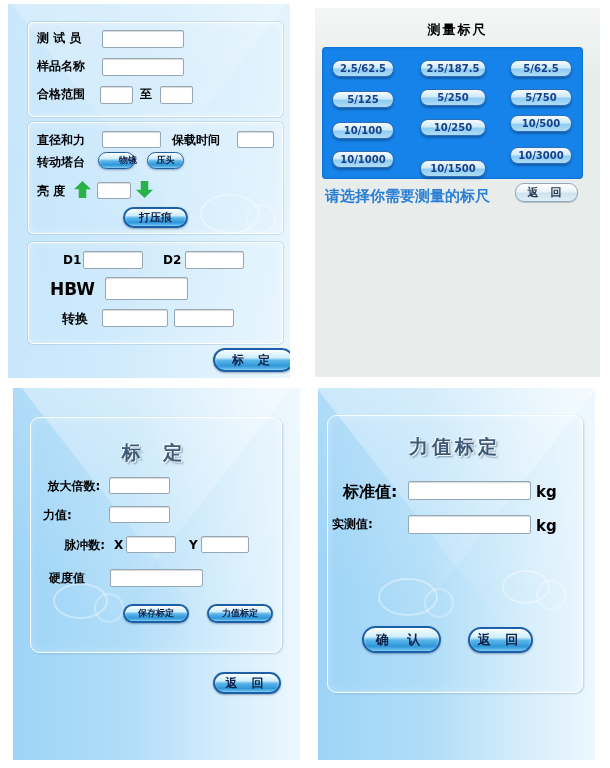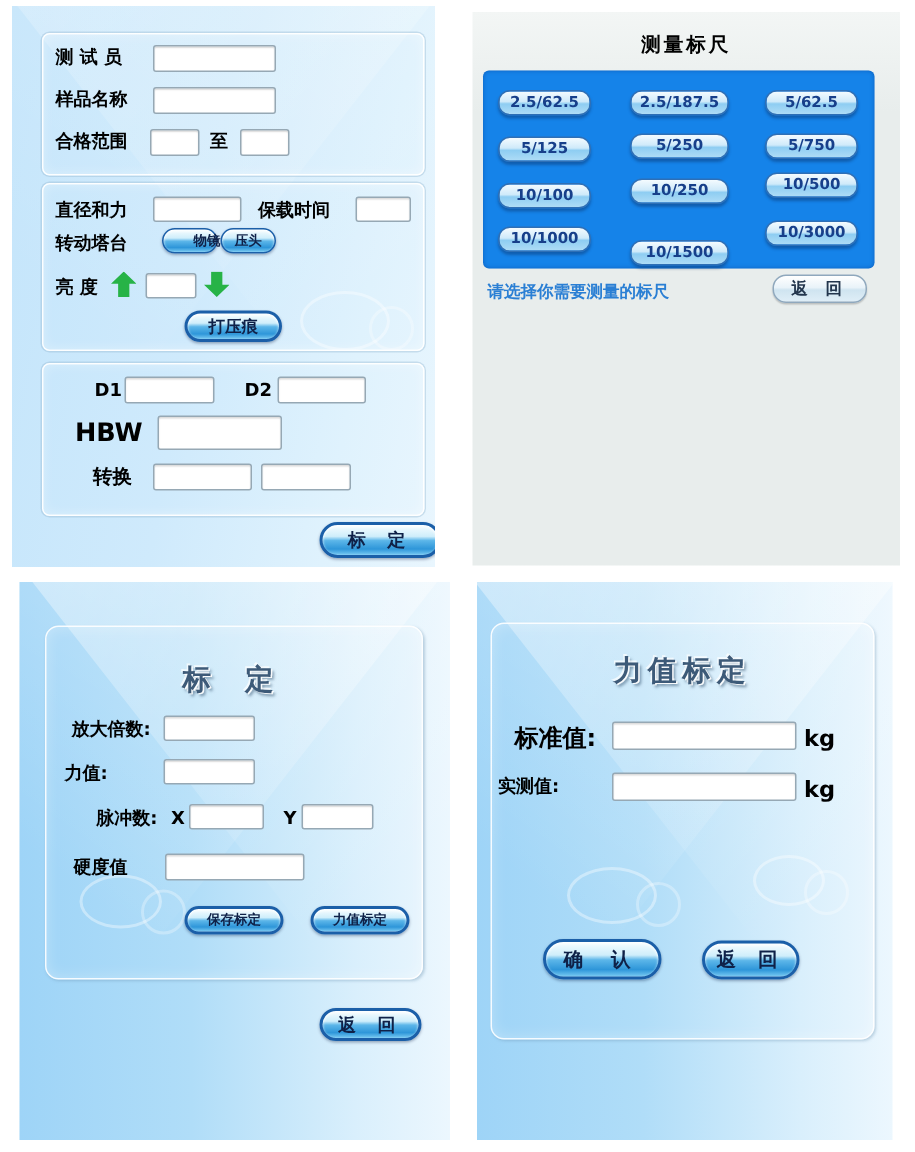--- a/index.html
+++ b/index.html
@@ -28,21 +28,21 @@
                background: linear-gradient(180deg,#f4fbff 0%,#cfeafa 45%,#8ecdf2 55%,#aedcf6 100%);
                display:flex; align-items:center; justify-content:center; box-shadow: 0 2px 2px rgba(10,40,90,0.4); cursor:pointer; }
   .back-sm { position:absolute; border:1px solid #8fa8bd; border-radius:9px; color:#23364d; font-weight:bold; font-size:11px; letter-spacing:4px;
              background: linear-gradient(180deg,#ffffff 0%,#e9f3f9 45%,#cfe4f0 55%,#dfeef7 100%);
              display:flex; align-items:center; justify-content:center; box-shadow:0 1px 1px rgba(0,0,0,0.2); cursor:pointer; }
   .fancy-title { position:absolute; font-family:"DejaVu Serif",serif; font-weight:bold; color:#3d5a78; text-align:center;
                  text-shadow: 1px 1px 0 rgba(255,255,255,0.95), -1px -1px 0 rgba(255,255,255,0.7), 2px 2px 2px rgba(50,80,110,0.55); }
   .arrow { position:absolute; width:17px; height:17px; background:#27b347; cursor:pointer;
            clip-path: polygon(50% 0, 100% 48%, 72% 48%, 72% 100%, 28% 100%, 28% 48%, 0 48%); }
   .arrow.down { transform: rotate(180deg); }
-  .hint { position:absolute; font-size:11px; color:#2a7fd4; font-weight:bold; white-space:nowrap; }
+  .hint { position:absolute; font-size:15px; color:#2a7fd4; font-weight:bold; white-space:nowrap; }
   .unit { position:absolute; font-weight:bold; color:#000; font-size:15px; }
 </style>
 </head>
 <body>
 
 <div class="quad blue-soft" style="left:8px;top:4px;width:282px;height:374px;">
   <div class="wing l faint"></div>
   <div class="wing r faint"></div>
   <div class="flourish" style="right:30px;top:190px;width:60px;height:40px;"></div>
 
@@ -55,21 +55,21 @@
   <input class="inp" style="left: 92px; top: 82px; width: 33px; height: 18px;">
   <span class="lbl" style="left:132px;top:84px;">至</span>
   <input class="inp" style="left: 152px; top: 82px; width: 33px; height: 18px;">
 
   <div class="gbox" style="left:20px;top:118px;width:255px;height:112px;"></div>
   <span class="lbl" style="left:29px;top:130px;">直径和力</span>
   <input class="inp" style="left: 94px; top: 127px; width: 59px; height: 17px;">
   <span class="lbl" style="left:164px;top:130px;">保载时间</span>
   <input class="inp" style="left: 229px; top: 127px; width: 37px; height: 17px;">
   <span class="lbl" style="left:29px;top:152px;">转动塔台</span>
-  <div class="pill small" style="left:100px;top:148px;width:37px;height:17px;padding-left:23px;">物镜</div>
+  <div class="pill small" style="left:90px;top:148px;width:37px;height:17px;padding-left:23px;">物镜</div>
   <div class="pill small" style="left:139px;top:148px;width:37px;height:17px;">压头</div>
   <span class="lbl" style="left:29px;top:181px;">亮 度</span>
   <div class="arrow" style="left:66px;top:177px;"></div>
   <input class="inp" style="left: 89px; top: 178px; width: 34px; height: 17px;">
   <div class="arrow down" style="left:128px;top:177px;"></div>
   <div class="pill" style="left:115px;top:203px;width:65px;height:21px;font-size:11px;">打压痕</div>
 
   <div class="gbox" style="left:20px;top:238px;width:255px;height:102px;"></div>
   <span class="lbl" style="left:55px;top:250px;">D1</span>
   <input class="inp" style="left: 75px; top: 247px; width: 60px; height: 18px;">

